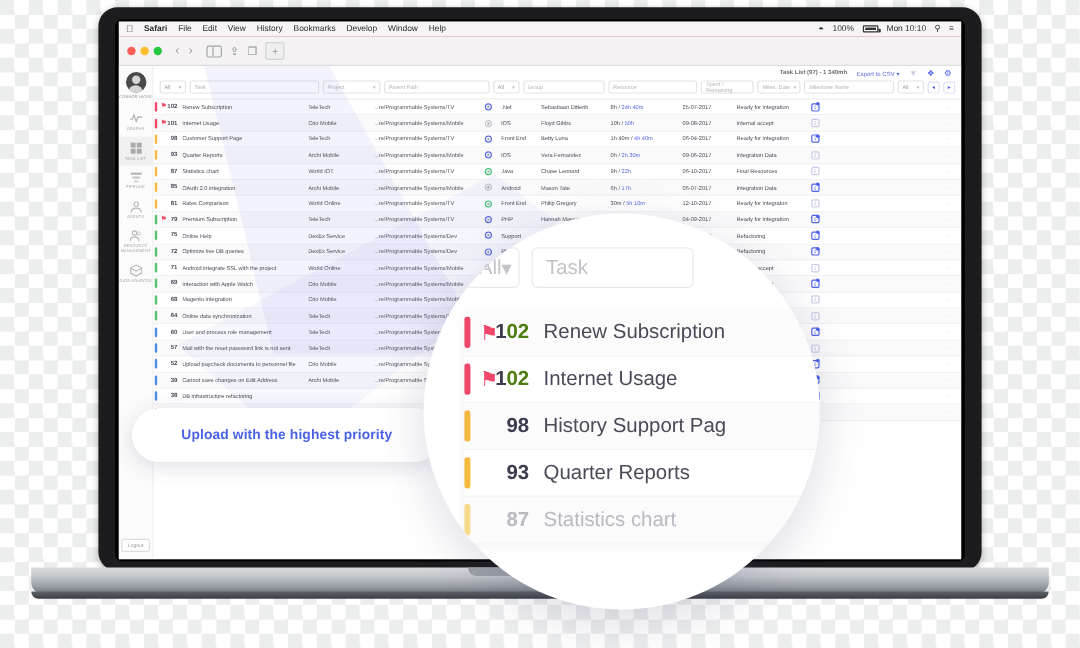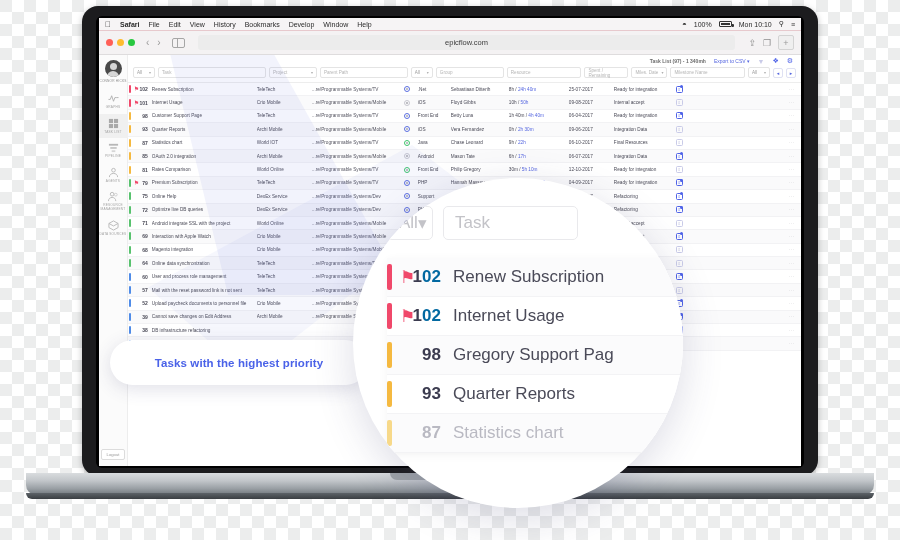--- a/index.html
+++ b/index.html
@@ -213,21 +213,21 @@
   .mag-task{width:135px;}
   .mag-card{
     margin:18px 0 0 34px;width:300px;background:#fff;border-radius:5px;
     box-shadow:0 2px 10px rgba(0,0,0,.05);
   }
   .mag-row{display:flex;align-items:center;height:39px;border-bottom:1px solid #f3f3f5;position:relative;}
   .mag-row:nth-child(odd){background:#fbfbfc;}
   .mag-bar{width:5px;height:26px;border-radius:2px;margin-right:9px;}
   .mag-flag{position:absolute;left:13px;font-size:17px;color:#f0486a;line-height:1;}
   .mag-num{width:52px;text-align:right;padding-right:12px;font-size:17px;font-weight:bold;color:#3c3c50;}
-  .mag-num .hl{color:#0369a1;}
+  .mag-num .hl{color:#4d7c0f;}
   .mag-name{font-size:17px;color:#4a4a58;white-space:nowrap;}
   .mag-row.faded .mag-num,.mag-row.faded .mag-name{color:#b9b9c2;}
 </style>
 </head>
 <body>
 
 <div id="root">
 
   <div class="laptop-lid"></div>
   <div class="laptop-bezel-inner"></div>
@@ -261,23 +261,20 @@
       <span class="dots">
         <span class="dot r"></span>
         <span class="dot y"></span>
         <span class="dot g"></span>
       </span>
       <span class="nav-arrows">
         <span>‹</span>
         <span>›</span>
       </span>
       <span class="sidebar-toggle"></span>
-      <span class="urlbar">
-        <span>epicflow.com</span>
-      </span>
       <span class="tb-ic">⇪</span>
       <span class="tb-ic">❐</span>
       <span class="newtab">+</span>
     </div>
 
     <div class="app">
 
       <div class="sidebar">
         <div class="avatar"></div>
         <div class="user-name">CONNOR HICKS</div>
@@ -775,21 +772,21 @@
         <div class="beams">
           <div class="beam beam1"></div>
           <div class="beam beam2"></div>
         </div>
 
       </div>
     </div>
   </div>
 
   <div class="tooltip">
-    <span>Tasks with the highest priority</span>
+    <span>Upload with the highest priority</span>
   </div>
 
   <div class="magnifier">
     <div class="mag-inner">
       <div class="mag-toolbar">
         <div class="mag-fld mag-all">
           <span>All</span>
             <span>▾</span>
         </div>
         <div class="mag-fld mag-task">
@@ -805,21 +802,21 @@
           </div>
           <div class="mag-row">
             <span class="mag-bar" style="background:#f0486a"></span>
             <span class="mag-flag">⚑</span>
             <span class="mag-num">1<span class="hl">02</span></span>
             <span class="mag-name">Internet Usage</span>
           </div>
           <div class="mag-row">
             <span class="mag-bar" style="background:#f5b940"></span>
             <span class="mag-num">98</span>
-            <span class="mag-name">Gregory Support Pag</span>
+            <span class="mag-name">History Support Pag</span>
           </div>
           <div class="mag-row">
             <span class="mag-bar" style="background:#f5b940"></span>
             <span class="mag-num">93</span>
             <span class="mag-name">Quarter Reports</span>
           </div>
           <div class="mag-row faded">
             <span class="mag-bar" style="background:#f7d98a"></span>
             <span class="mag-num">87</span>
             <span class="mag-name">Statistics chart</span>

